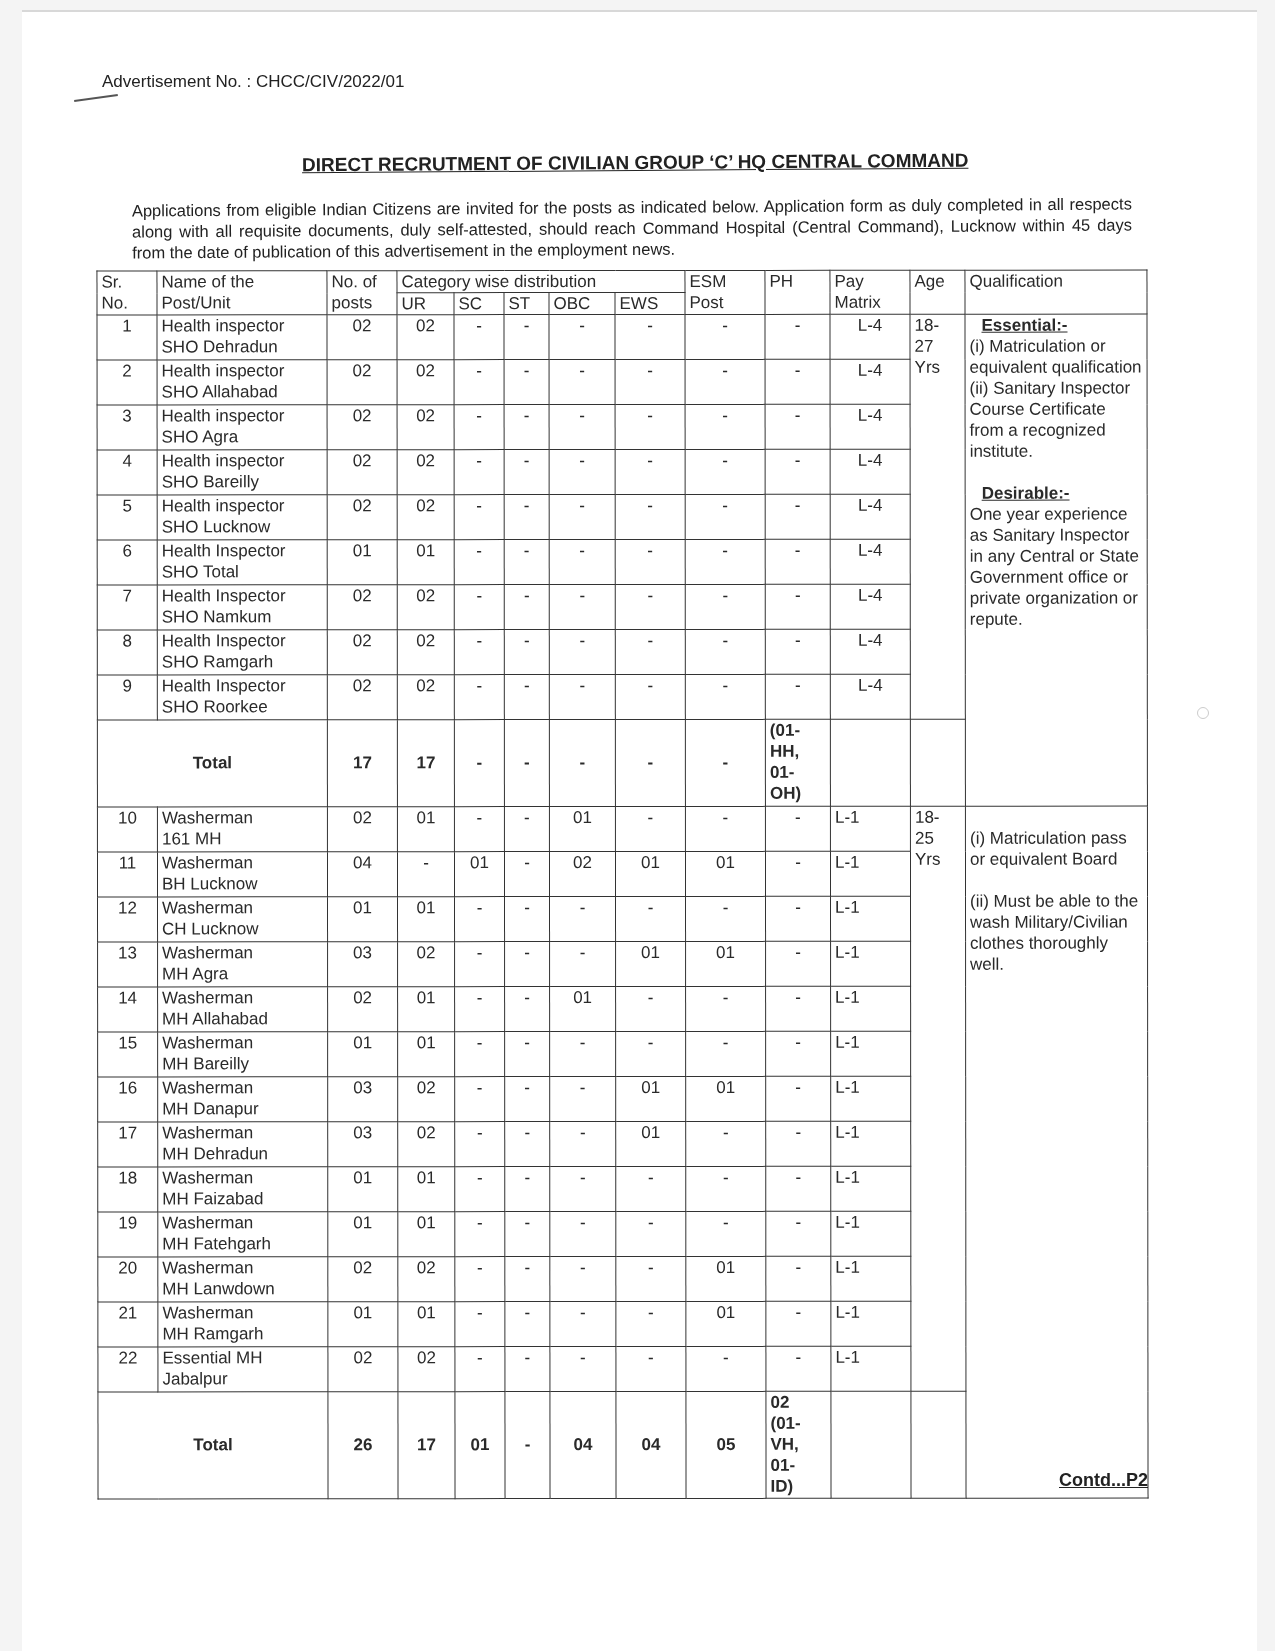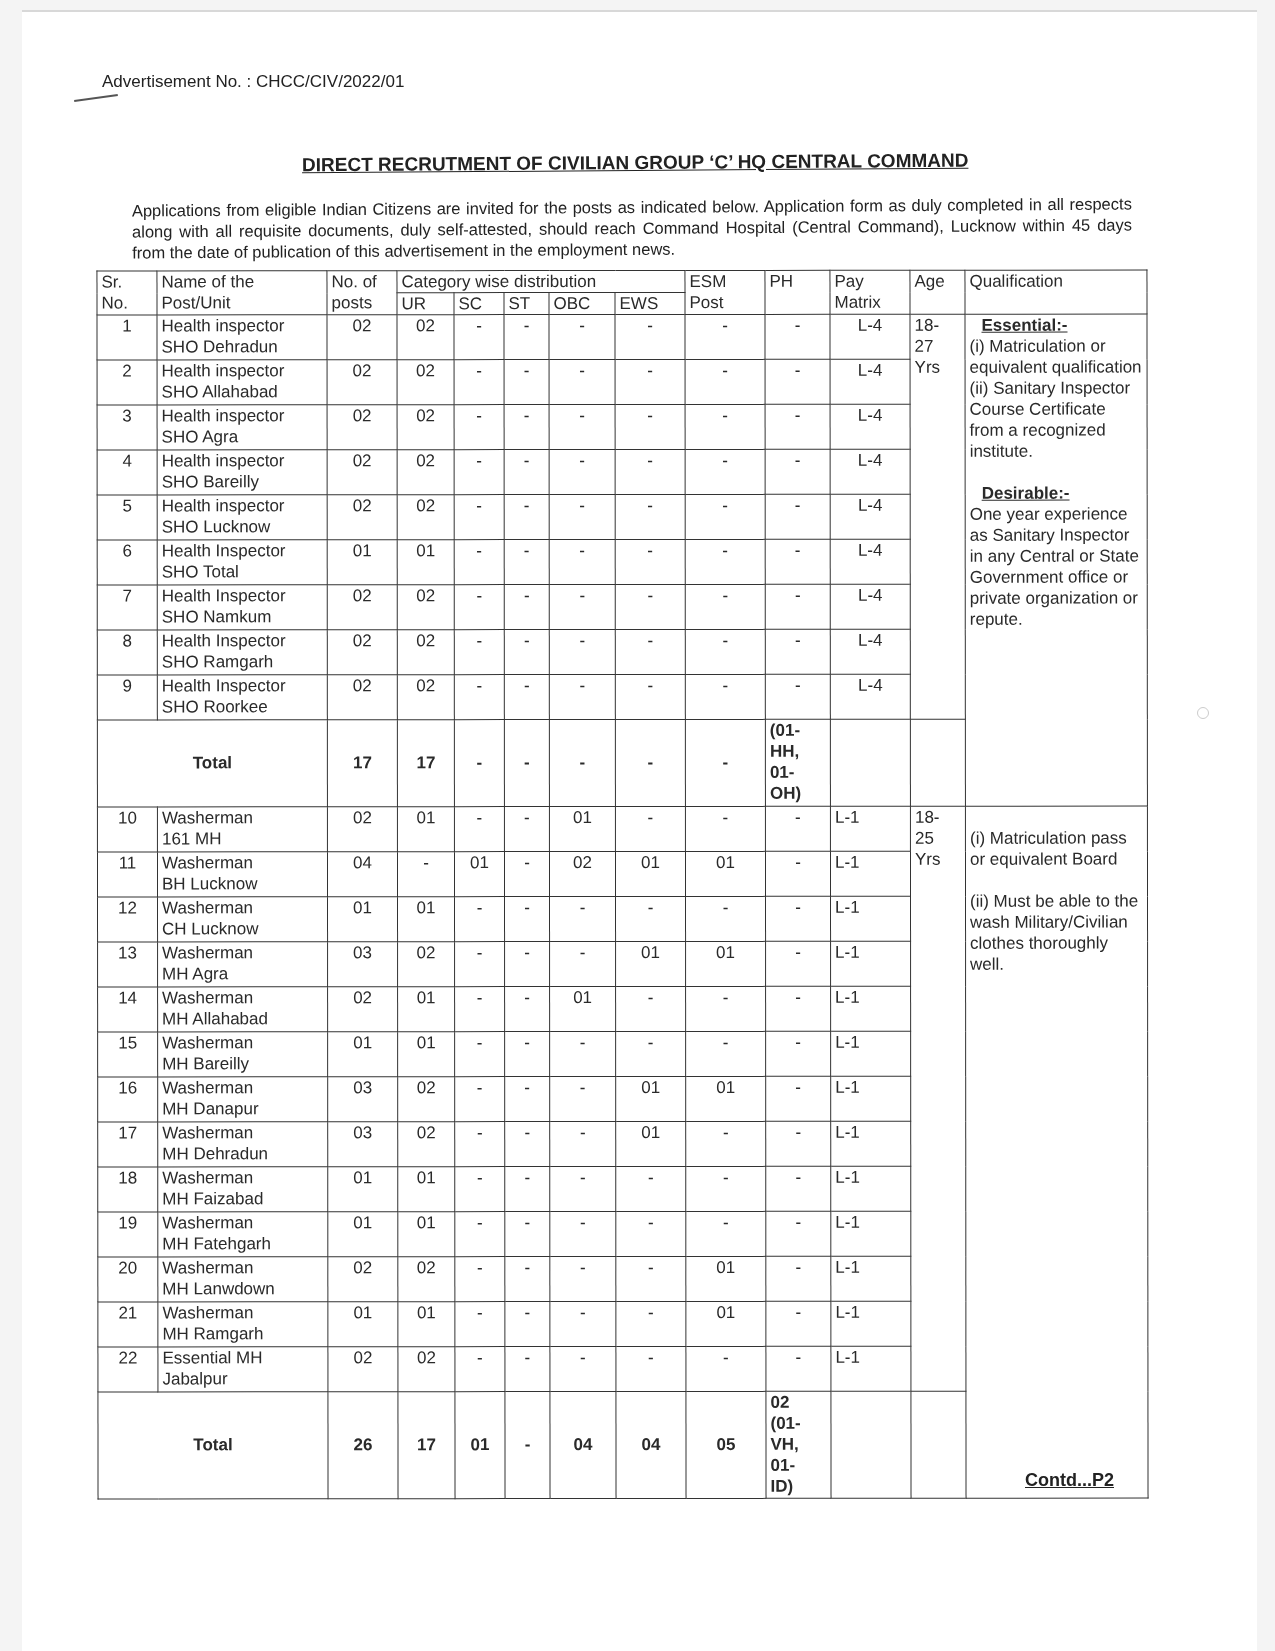--- a/index.html
+++ b/index.html
@@ -56,21 +56,21 @@
   table.main th { line-height: 21px; text-align: left; }
   th.center, td.center { text-align: center; }
   tr.row td { height: 44px; line-height: 21px; }
   tr.row td.name { }
   tr.total td { font-weight: bold; vertical-align: middle; }
   tr.total td.ph { vertical-align: top; line-height: 21px; margin-top: 11px; }
   td.qual { line-height: 21px; padding-left: 6px; }
   .q-head { font-weight: bold; text-decoration: underline; padding-left: 12px; }
   .q-gap { height: 21px; }
   .contd {
-    position: absolute; left: 1003px; top: 1458px;
+    position: absolute; left: 1037px; top: 1458px;
     font-weight: bold; font-size: 18px; text-decoration: underline;
   }
   .right-mark {
     position: absolute; left: 1175px; top: 695px; width: 10px; height: 10px;
     border: 1px solid #ccc; border-radius: 50%;
   }
 </style>
 </head>
 <body>
 

